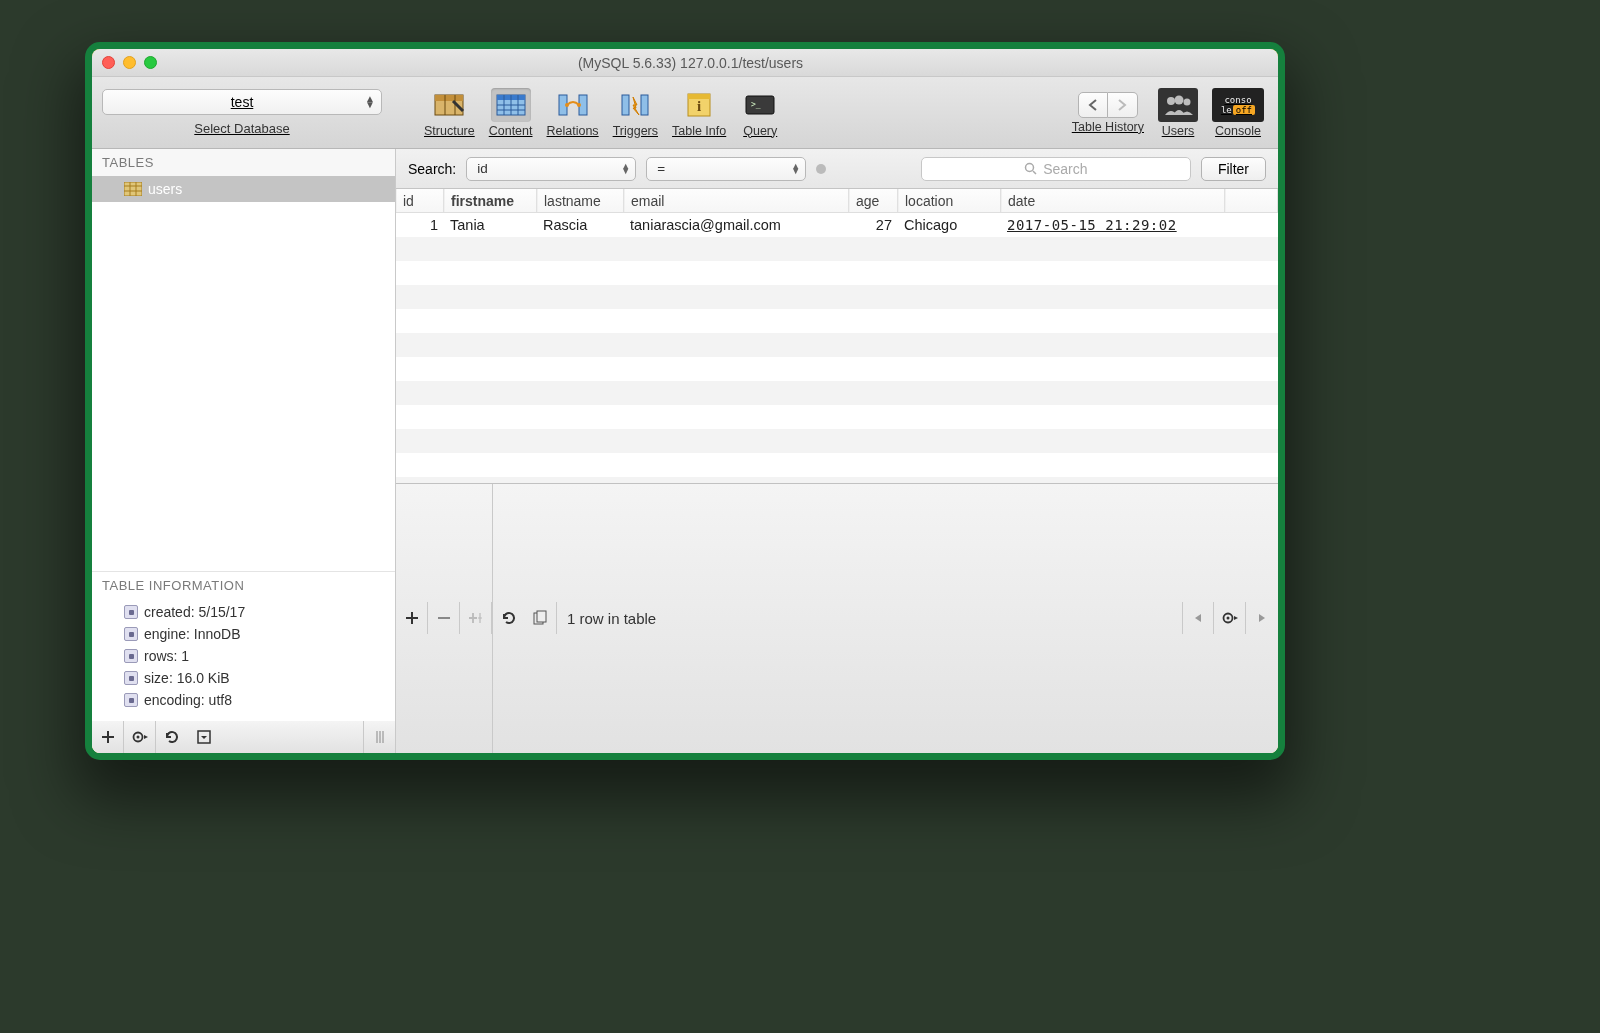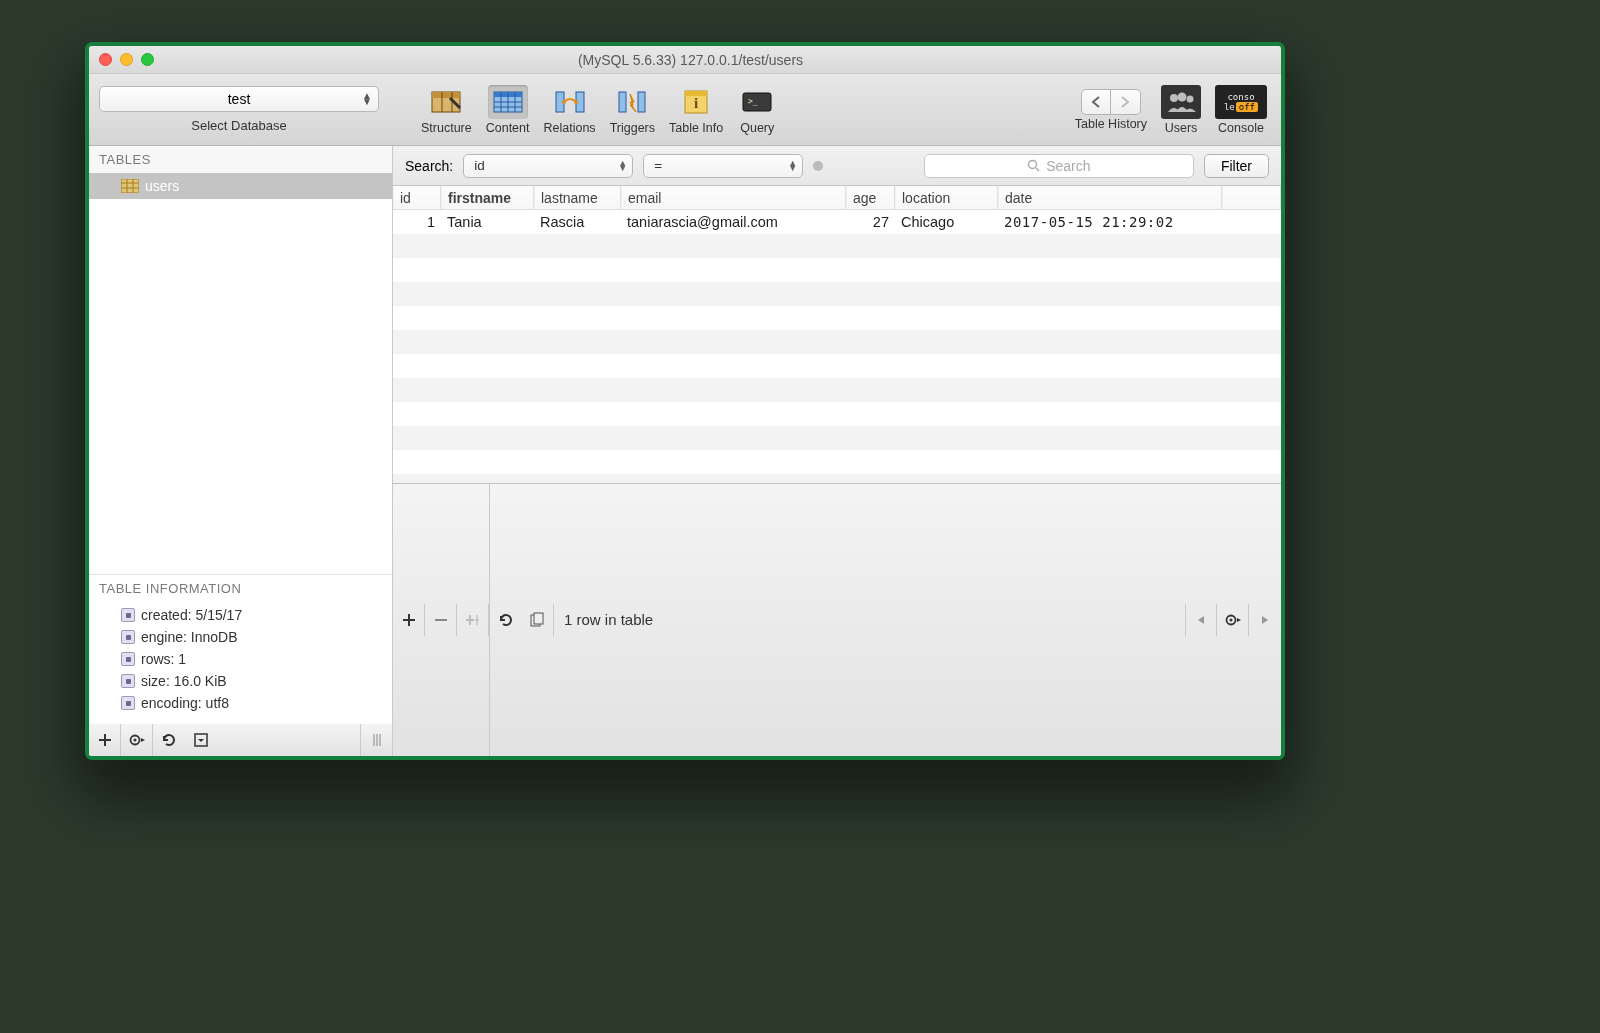--- a/index.html
+++ b/index.html
@@ -7,24 +7,24 @@
     width: 1600px; height: 1033px;
     font-family: -apple-system, "Helvetica Neue", Arial, sans-serif;
     background: #2c3a2c;
     font-size: 16px;
   }
   .window {
     position: absolute;
     left: 85px; top: 42px;
     width: 1200px; height: 718px;
     background: #eab308;
-    border-radius: 7px;
+    border-radius: 15px;
     box-shadow: 0 30px 60px 10px rgba(0,0,0,0.5);
     overflow: hidden;
-    border: 4px solid #15803d;
+    border: 7px solid #15803d;
     display: flex; flex-direction: column;
   }
   
   .titlebar {
     height: 28px;
     background: linear-gradient(#e8e8e8,#d9d9d9);
     display: flex; align-items: center;
     border-bottom: 1px solid #c8c8c8;
   }
   .traffic { display:flex; gap:8px; padding-left:10px; }
@@ -37,20 +37,21 @@
     padding-right:54px;
   }
   
   .toolbar {
     height: 72px;
     background: linear-gradient(#e7e7e7,#d5d5d5);
     border-bottom:1px solid #b7b7b7;
     display:flex; align-items:center;
     padding: 0 10px;
     gap: 6px;
+    text-decoration: underline;
   }
   .db-select-wrap { width:280px; }
   .db-select {
     width:100%; height:26px;
     background: linear-gradient(#fdfdfd,#f1f1f1);
     border:1px solid #b8b8b8; border-radius:5px;
     display:flex; align-items:center; justify-content:center;
     position:relative; font-size:14px;
   }
   .db-select .chev {
@@ -443,21 +444,21 @@
         </div>
 
       <div class="grid-body" id="grid-body">
           <div class="data-row">
             <div class="cell num" style="width: 48px;">1</div>
             <div class="cell" style="width: 93px;">Tania</div>
             <div class="cell" style="width: 87px;">Rascia</div>
             <div class="cell" style="width: 225px;">taniarascia@gmail.com</div>
             <div class="cell num" style="width: 49px;">27</div>
             <div class="cell" style="width: 103px; text-align: right;">Chicago</div>
-            <div class="cell mono" style="width: 224px;">2017-05-15 21:29:02</div>
+            <div class="cell mono" style="width: 224px; text-decoration: underline;">2017-05-15 21:29:02</div>
           </div>
           <div class="stripe"></div>
           <div class="stripe"></div>
           <div class="stripe"></div>
           <div class="stripe"></div>
           <div class="stripe"></div>
           <div class="stripe"></div>
           <div class="stripe"></div>
           <div class="stripe"></div>
           <div class="stripe"></div>

